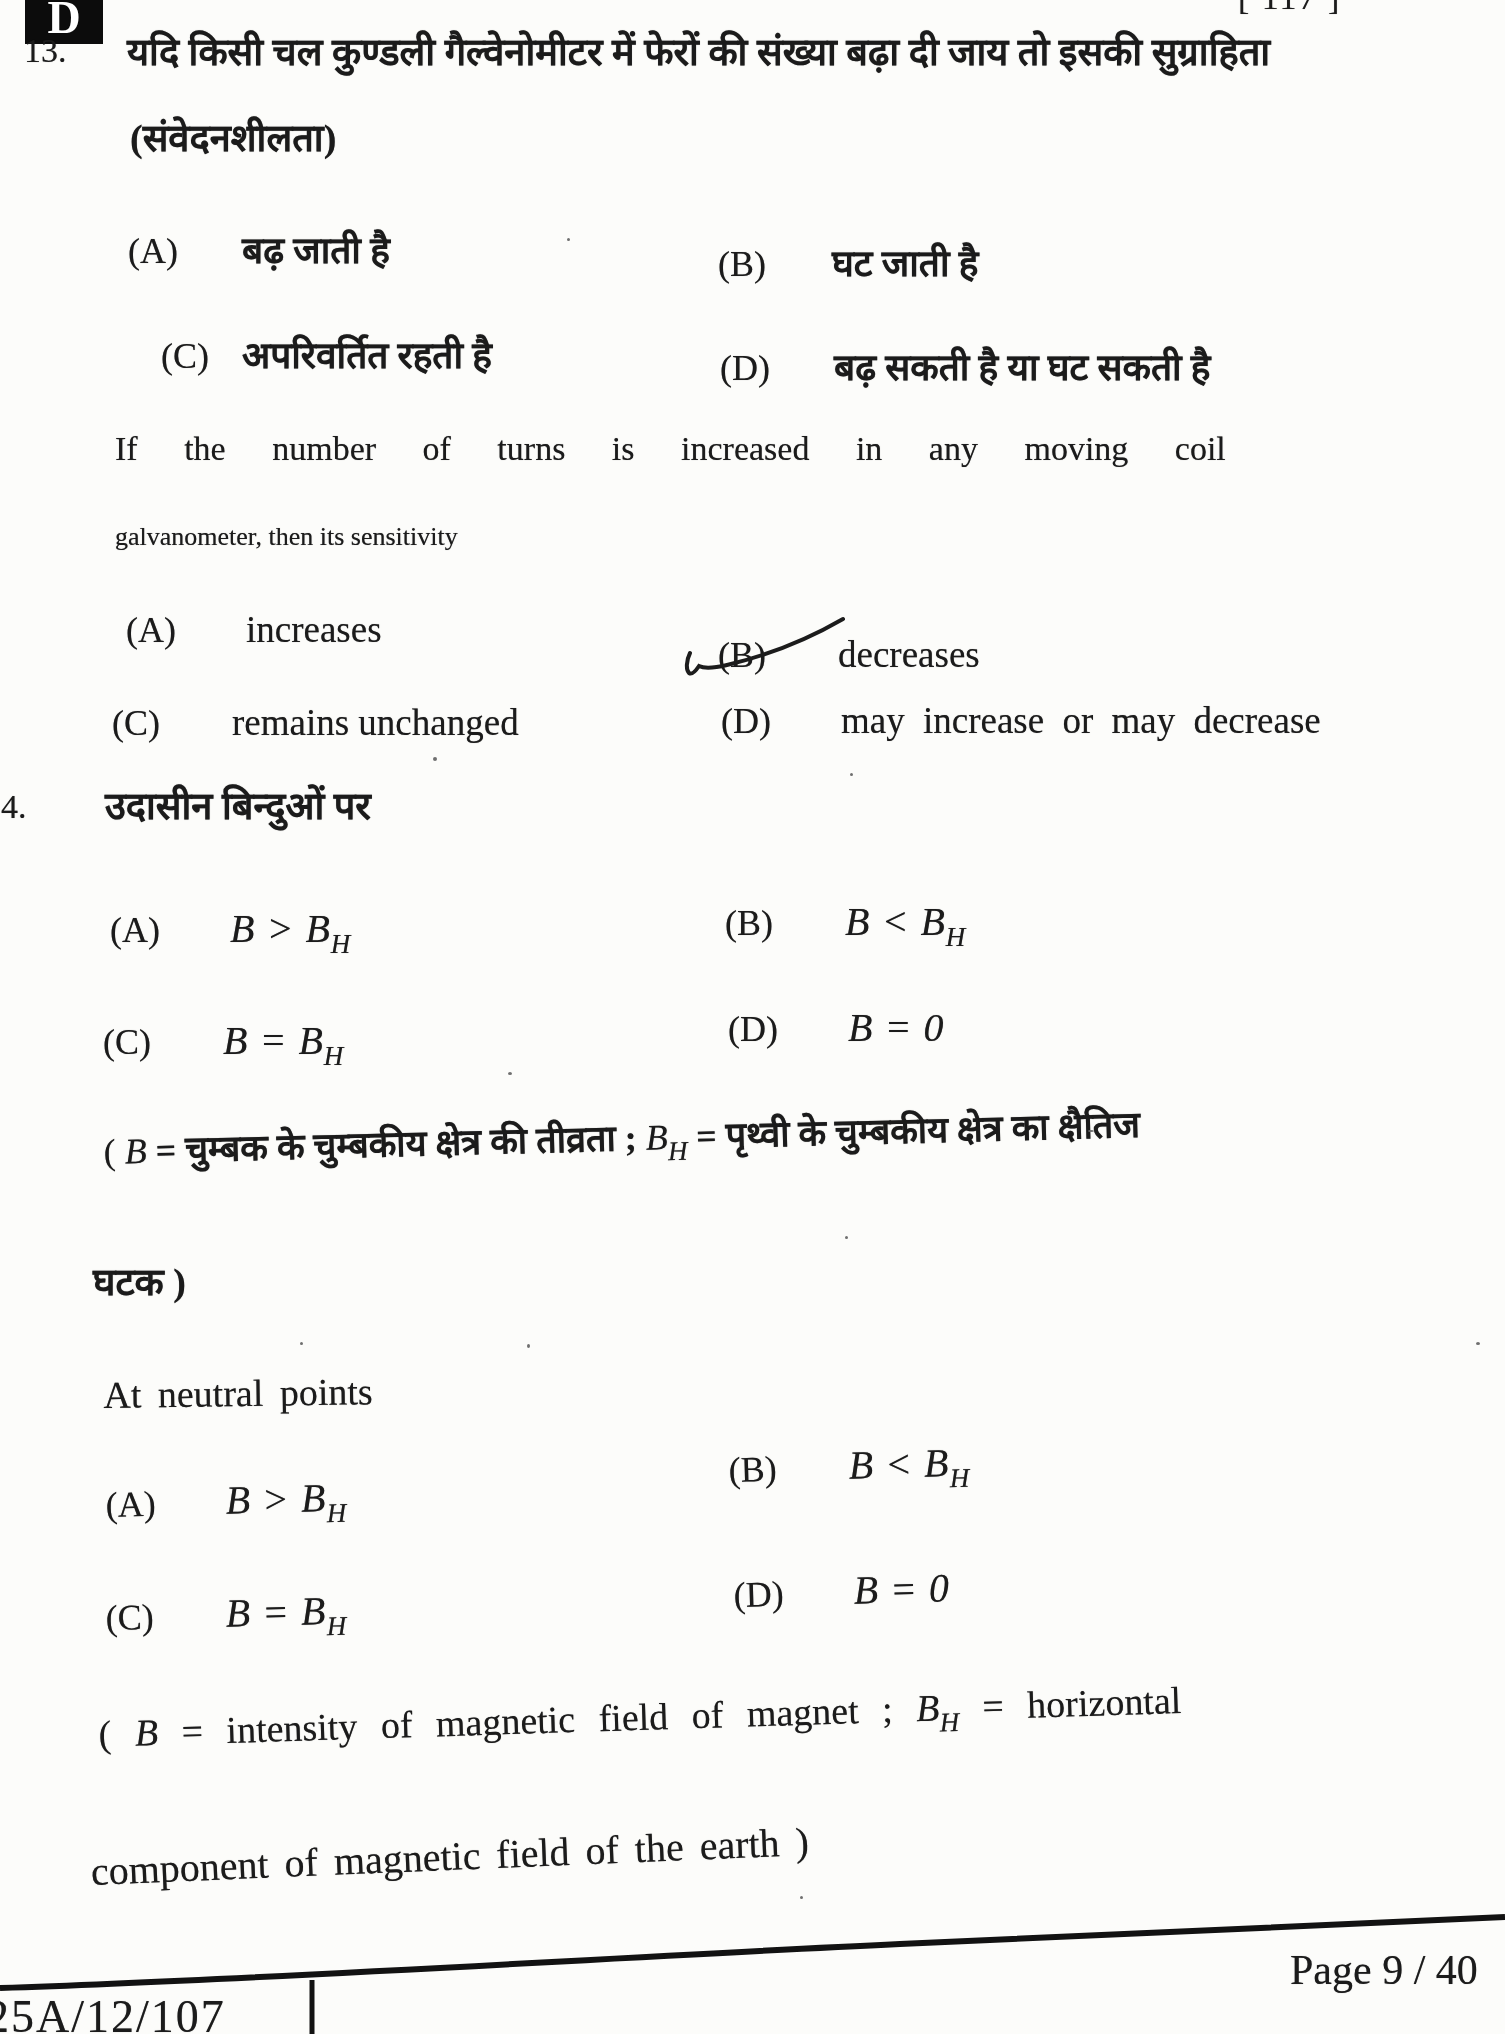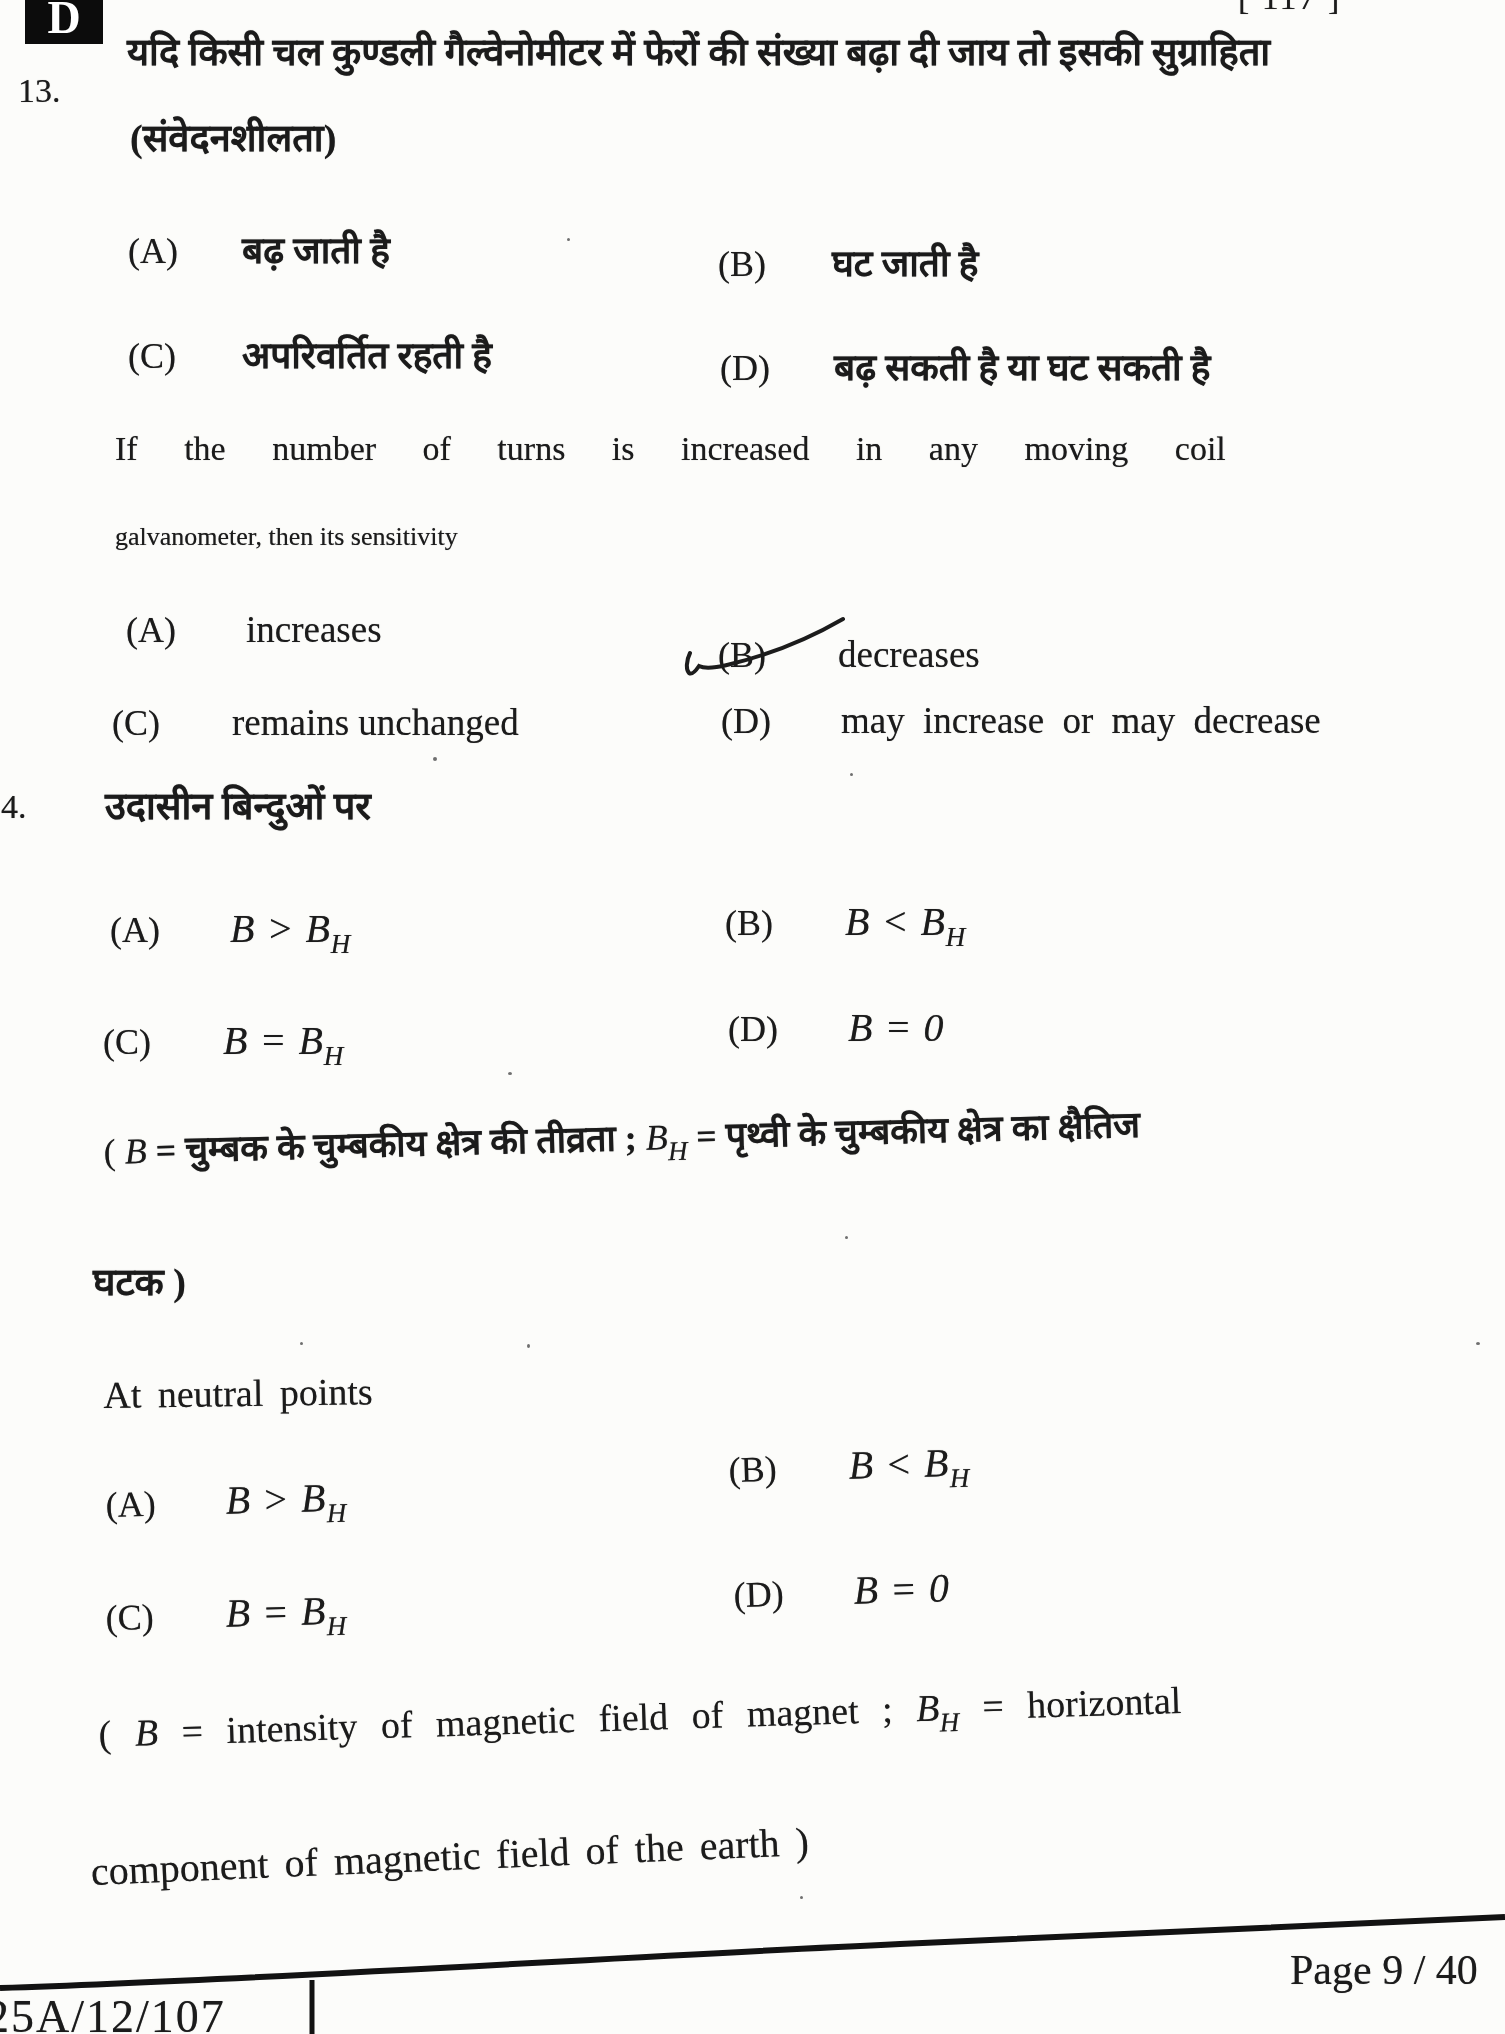--- a/index.html
+++ b/index.html
@@ -9,28 +9,28 @@
     font-family:"Liberation Serif", serif; color:#1b1b1b;
   }
   .abs{position:absolute; white-space:nowrap;}
   .ink{text-shadow:0 0 0.7px rgba(25,25,25,.6);}
   .hi{font-family:"Liberation Serif",serif; font-weight:700; font-size:38px;}
   
   .d-badge{left:25px; top:-14px; width:78px; height:58px; background:#0c0c0c;
            color:#fff; text-align:center; font-weight:700; font-size:46px; line-height:64px;}
   .page-ref{left:1238px; top:-21px; font-size:34px; letter-spacing:2px;}
   
-  .q13-num{left:18px; top:32px; font-size:34px;margin-top:40px;}
+  .q13-num{left:24px; top:32px; font-size:34px;}
   .q13-l1{left:127px; top:24px;}
   .q13-l2{left:130px; top:110px;}
   .opt{white-space:nowrap;}
   .lbl{display:inline-block; font-size:36px; font-style:normal;}
   .w114{width:114px;} .w120{width:120px;}
   .q13h-a{left:128px; top:223px;} .q13h-b{left:718px; top:236px;}
-  .q13h-c{left:128px; top:328px;} .q13h-d{left:720px; top:340px;}
+  .q13h-c{left:128px; top:328px;text-align:center;} .q13h-d{left:720px; top:340px;}
   .q13h-a .txt,.q13h-b .txt,.q13h-c .txt,.q13h-d .txt{font-size:37px; font-weight:700;}
   .en-l1{left:115px; top:430px; font-size:34px; word-spacing:38px;}
   .en-l2{left:115px; top:522px; font-size:26px;}
   .eno-a{left:110px; top:608px;margin-left:16px;} .eno-b{left:718px; top:611px;margin-top:22px;}
   .eno-c{left:112px; top:701px;} .eno-d{left:721px; top:699px;}
   .eno-a .txt,.eno-b .txt,.eno-c .txt,.eno-d .txt{font-size:37px;}
   .eno-d .txt{word-spacing:9px;}
   
   .q14-num{left:-16px; top:788px; font-size:34px;}
   .q14-l1{left:105px; top:778px;}

